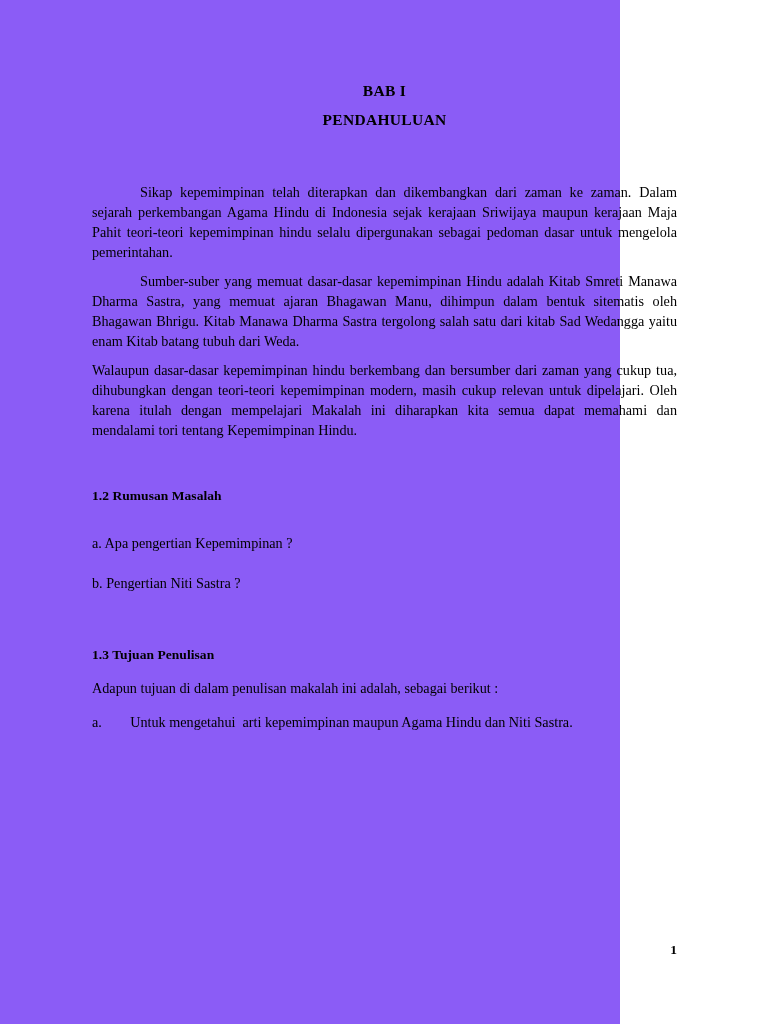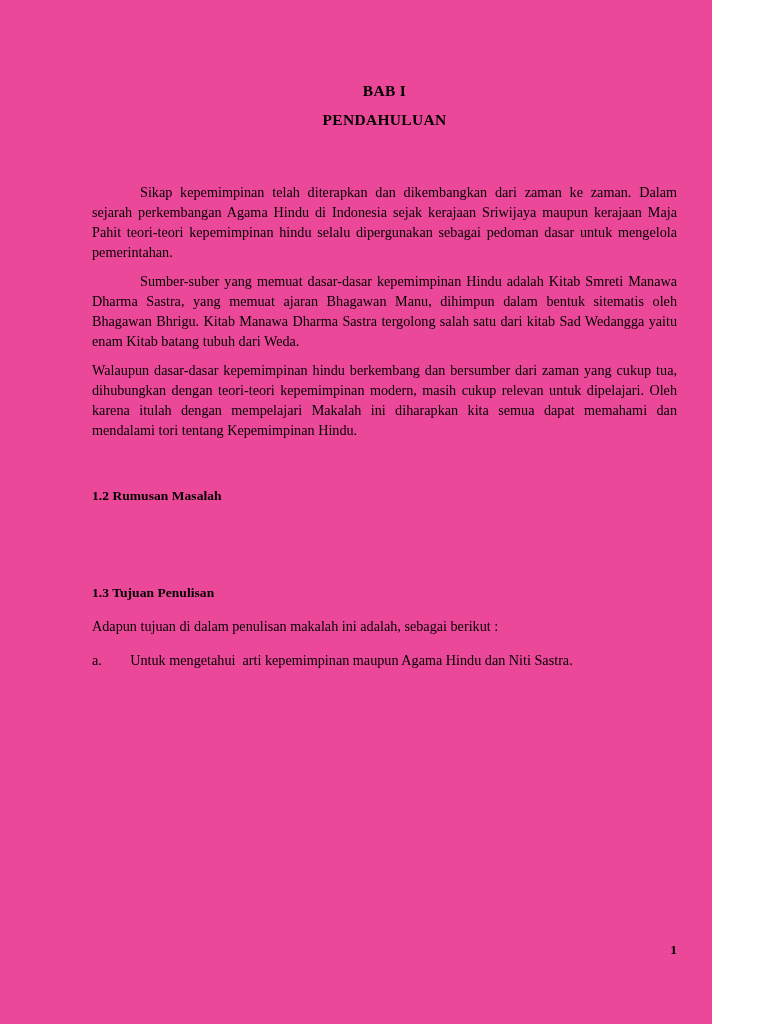--- a/index.html
+++ b/index.html
@@ -14,23 +14,23 @@
     position: relative;
     font-family: "Liberation Serif", "DejaVu Serif", serif;
     color: #000000;
     overflow: hidden;
   }
 
   .page {
     position: absolute;
     top: 0;
     left: 0;
-    width: 712px;
+    width: 620px;
     height: 1024px;
-    background: #ec4899;
+    background: #8b5cf6;
     box-sizing: border-box;
   }
 
   .content {
     position: absolute;
     left: 92px;
     top: 76px;
     width: 585px;
   }
 
@@ -117,23 +117,25 @@
 
     <div class="spacer-xl"></div>
 
     <div class="section-heading">1.2 Rumusan Masalah</div>
 
     <div class="spacer-s"></div>
 
 
     <div class="spacer-xs"></div>
 
+    <p class="list-line">a. Apa pengertian Kepemimpinan ?</p>
 
     <div class="spacer-xs"></div>
 
+    <p class="list-line">b. Pengertian Niti Sastra ?</p>
 
     <div class="spacer-xl"></div>
 
     <div class="section-heading">1.3 Tujuan Penulisan</div>
 
     <div class="spacer-s"></div>
 
     <p class="para">Adapun tujuan di dalam penulisan makalah ini adalah, sebagai berikut :</p>
 
     <div class="spacer-xs"></div>

